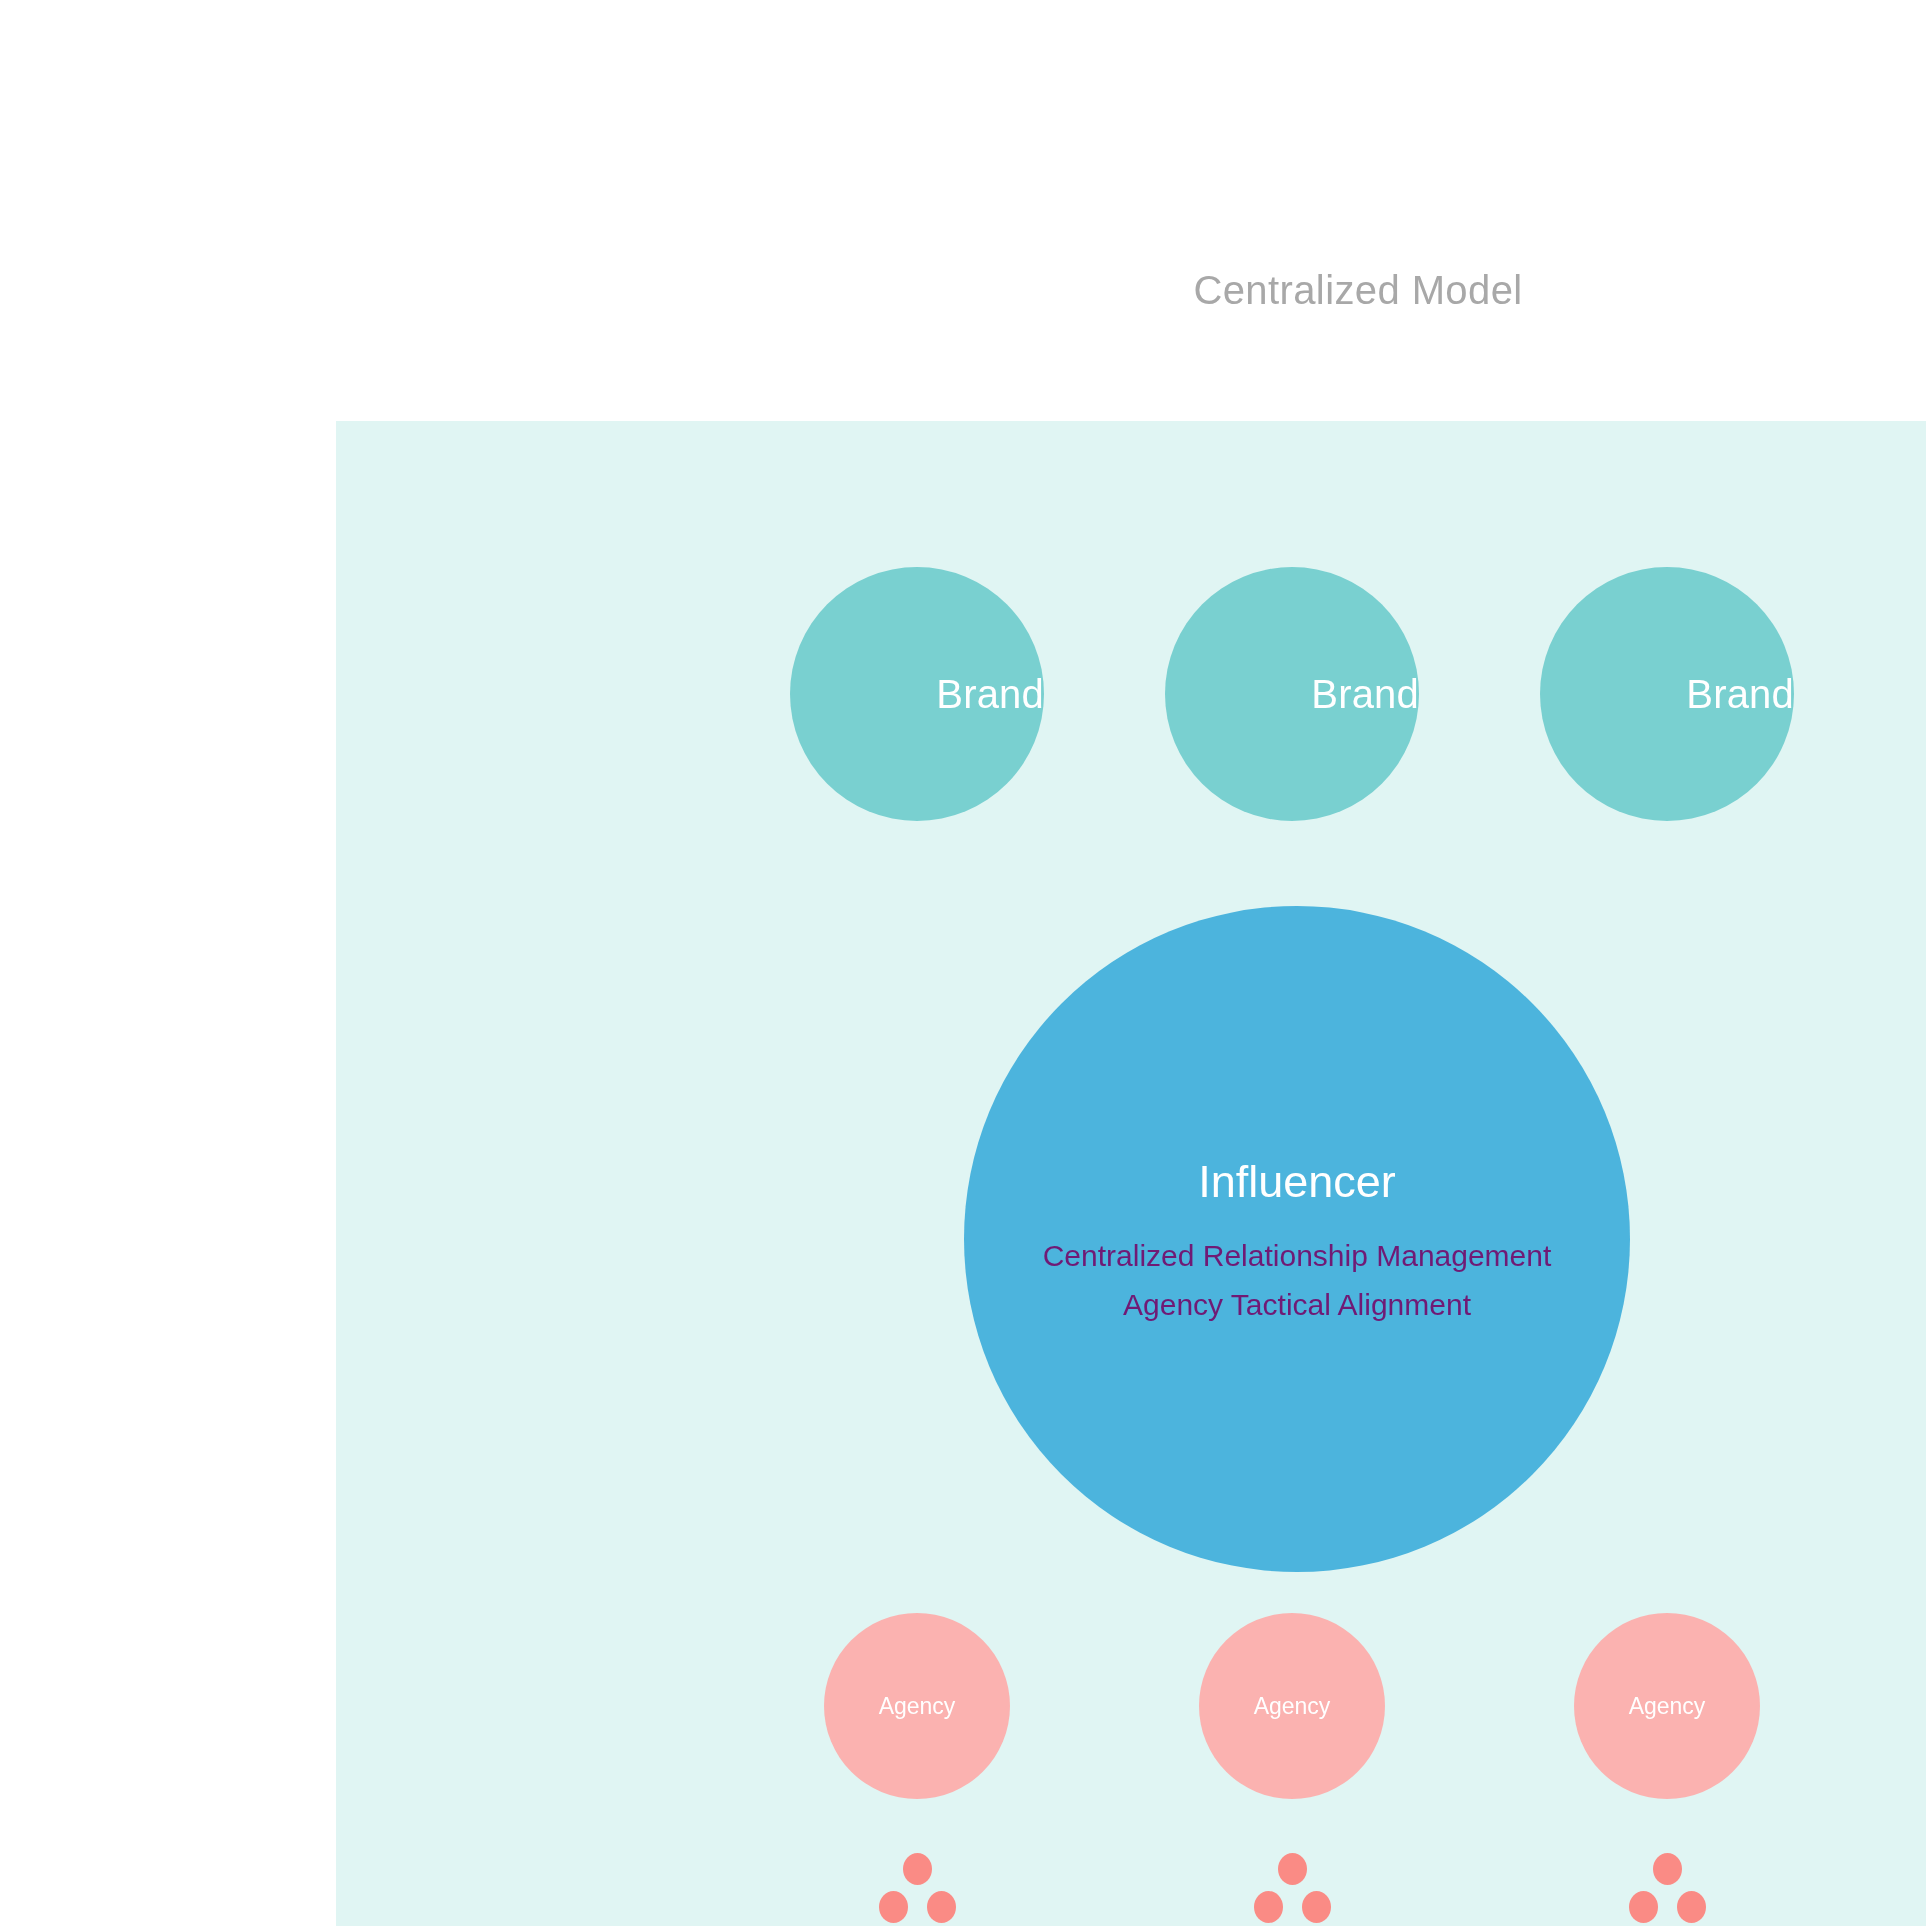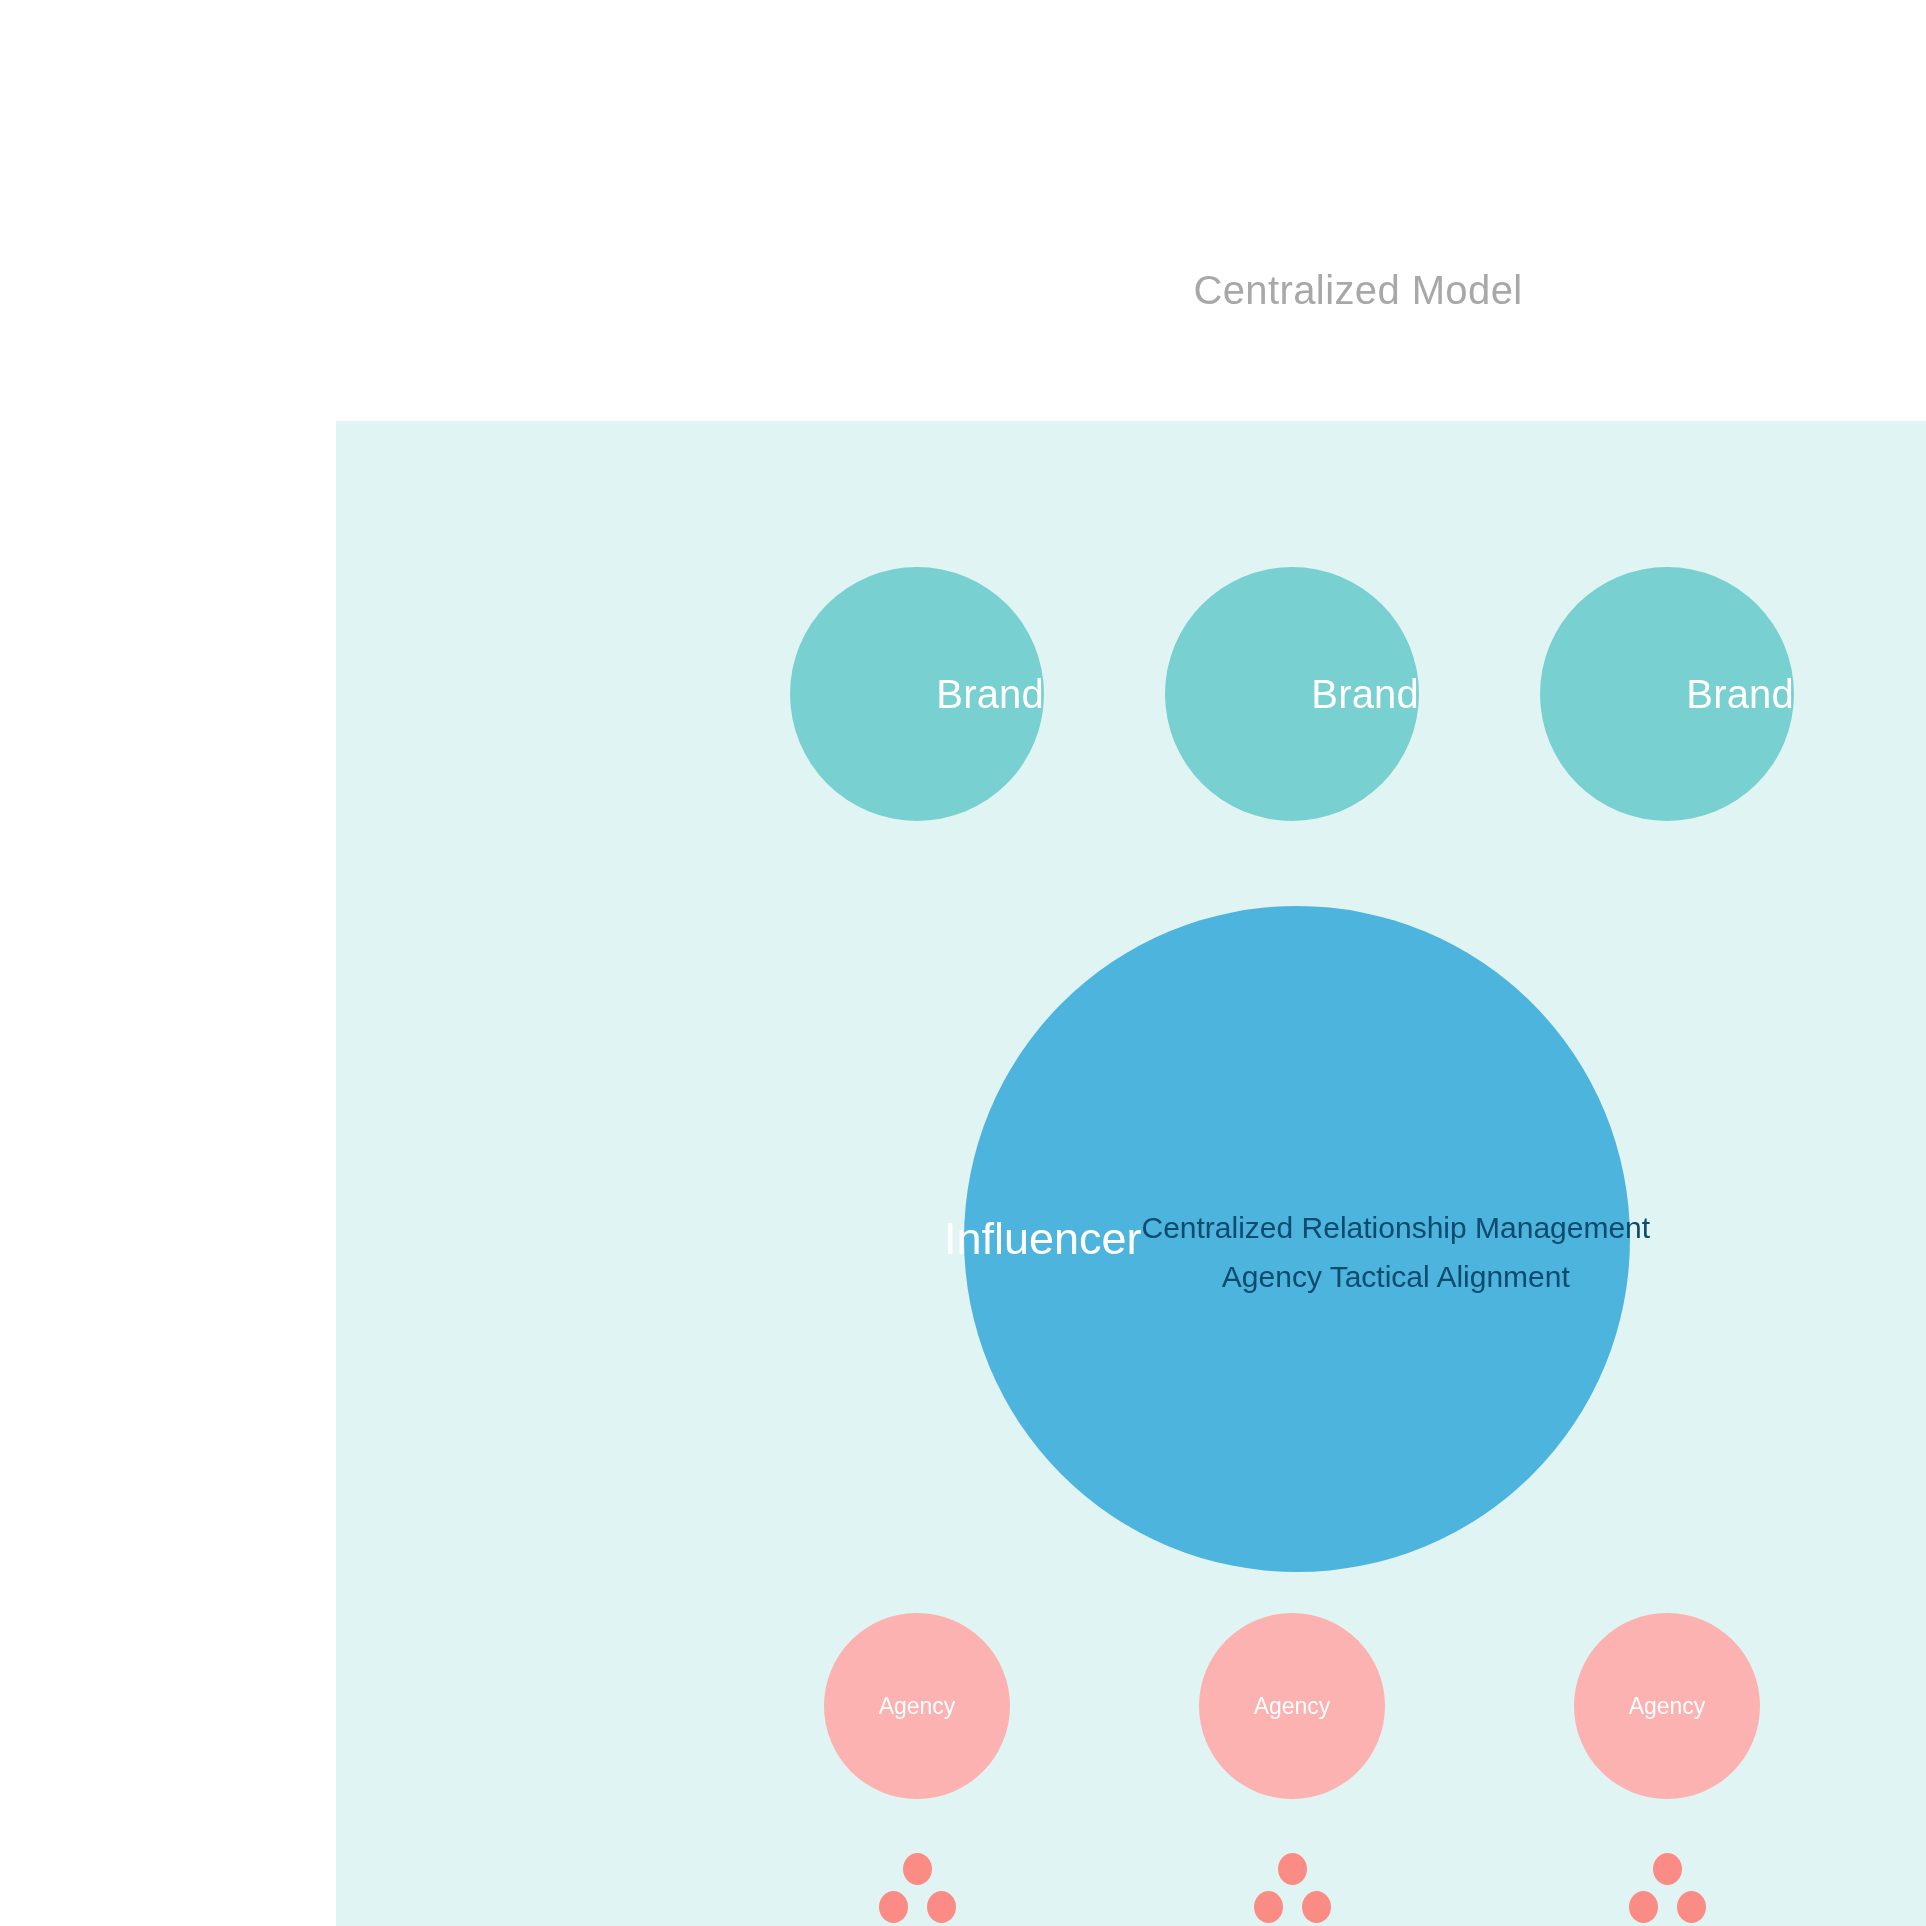--- a/index.html
+++ b/index.html
@@ -68,21 +68,21 @@
   
   #center-circle {
     position: absolute;
     left: 628px;      
     top: 485px;       
     width: 666px;
     height: 666px;
     border-radius: 50%;
     background: #4cb4dd;
     display: flex;
-    flex-direction: row;
+    flex-direction: column;
     align-items: center;
     justify-content: center;
     box-sizing: border-box;
     padding: 0 46px;
   }
   #center-circle .ct-line {
     color: #ffffff;
     font-size: 45px;
     line-height: 1.26;
     font-weight: 400;
@@ -90,21 +90,21 @@
     white-space: nowrap;
   }
   #center-circle .ct-bullets {
     margin-top: 25px;
     display: flex;
     flex-direction: column;
     align-items: center;
     gap: 10px;
   }
   #center-circle .ct-bullet {
-    color: #0c4a6e;
+    color: #701a75;
     font-size: 30px;
     font-weight: 400;
     text-align: right;
     white-space: nowrap;
     line-height: 1.3;
   }
 
   
   .agency-row {
     position: absolute;

